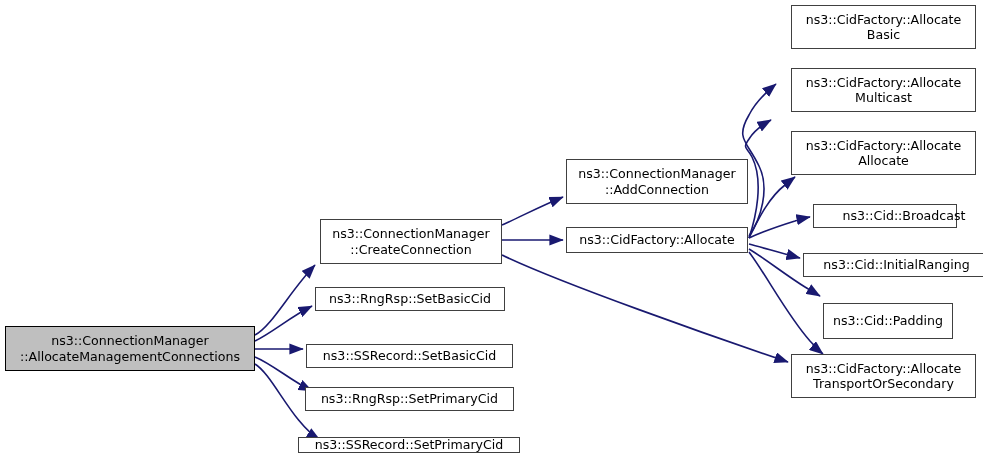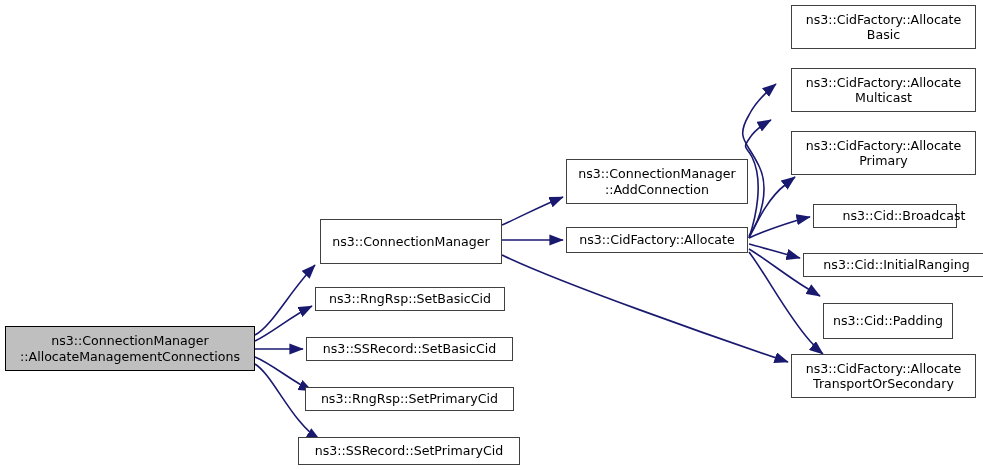--- a/index.html
+++ b/index.html
@@ -69,28 +69,28 @@
         <path d="M749,238 C756,217 764,181 752,157 C747,147 742,149 749,139 C754,131 762,125 771,120" fill="none" stroke="#191970" stroke-width="1.6" marker-end="url(#arrowhead)"></path>
         <path d="M749,238 C757,222 768,198 785,185 C788,182 791,180 795,177" fill="none" stroke="#191970" stroke-width="1.6" marker-end="url(#arrowhead)"></path>
         <path d="M749,238 C762,232 779,226 795,221 C800,219 805,218 810,217" fill="none" stroke="#191970" stroke-width="1.6" marker-end="url(#arrowhead)"></path>
         <path d="M749,244 C764,248 781,253 800,258" fill="none" stroke="#191970" stroke-width="1.6" marker-end="url(#arrowhead)"></path>
         <path d="M749,249 C767,260 787,276 805,287 C810,290 815,293 820,296" fill="none" stroke="#191970" stroke-width="1.6" marker-end="url(#arrowhead)"></path>
         <path d="M749,252 C767,276 787,315 810,341 C814,345 818,350 823,354" fill="none" stroke="#191970" stroke-width="1.6" marker-end="url(#arrowhead)"></path>
       </g>
   </svg>
   <div id="nodes-group">
       <div class="node highlight" style="left: 5px; top: 326px; width: 250px; height: 45px;"><span class="line1">ns3::ConnectionManager</span><span class="line2">::AllocateManagementConnections</span></div>
-      <div class="node" style="left: 320px; top: 219px; width: 182px; height: 45px;"><span class="line1">ns3::ConnectionManager</span></div>
+      <div class="node" style="left: 320px; top: 219px; width: 182px; height: 45px;"><span class="line1">ns3::ConnectionManager</span><span class="line2">::CreateConnection</span></div>
       <div class="node" style="left: 315px; top: 287px; width: 190px; height: 24px;"><span class="line1">ns3::RngRsp::SetBasicCid</span></div>
-      <div class="node" style="left: 306px; top: 337px; width: 207px; height: 24px;"><span class="line1">ns3::SSRecord::SetBasicCid</span></div>
+      <div class="node" style="left: 306px; top: 344px; width: 207px; height: 24px;"><span class="line1">ns3::SSRecord::SetBasicCid</span></div>
       <div class="node" style="left: 305px; top: 387px; width: 209px; height: 24px; text-align: right;"><span class="line1">ns3::RngRsp::SetPrimaryCid</span></div>
-      <div class="node" style="left: 298px; top: 437px; width: 222px; height: 28px;"><span class="line1">ns3::SSRecord::SetPrimaryCid</span></div>
+      <div class="node" style="left: 298px; top: 437px; width: 222px; height: 16px;"><span class="line1">ns3::SSRecord::SetPrimaryCid</span></div>
       <div class="node" style="left: 566px; top: 159px; width: 182px; height: 45px;"><span class="line1">ns3::ConnectionManager</span><span class="line2">::AddConnection</span></div>
       <div class="node" style="left: 566px; top: 227px; width: 182px; height: 26px;"><span class="line1">ns3::CidFactory::Allocate</span></div>
       <div class="node" style="left: 791px; top: 5px; width: 185px; height: 44px;"><span class="line1">ns3::CidFactory::Allocate</span><span class="line2">Basic</span></div>
       <div class="node" style="left: 791px; top: 68px; width: 185px; height: 44px;"><span class="line1">ns3::CidFactory::Allocate</span><span class="line2">Multicast</span></div>
-      <div class="node" style="left: 791px; top: 131px; width: 185px; height: 44px;"><span class="line1">ns3::CidFactory::Allocate</span><span class="line2">Primary</span></div>
+      <div class="node" style="left: 791px; top: 131px; width: 185px; height: 44px;"><span class="line1">ns3::CidFactory::Allocate</span><span class="line2">Allocate</span></div>
       <div class="node" style="left: 813px; top: 204px; width: 144px; height: 24px; padding-left: 38px;"><span class="line1">ns3::Cid::Broadcast</span></div>
       <div class="node" style="left: 803px; top: 253px; width: 187px; height: 24px;"><span class="line1">ns3::Cid::InitialRanging</span></div>
       <div class="node" style="left: 823px; top: 303px; width: 130px; height: 36px;"><span class="line1">ns3::Cid::Padding</span></div>
       <div class="node" style="left: 791px; top: 354px; width: 185px; height: 44px;"><span class="line1">ns3::CidFactory::Allocate</span><span class="line2">TransportOrSecondary</span></div>
     </div>
 </div>
 
 </body></html>

